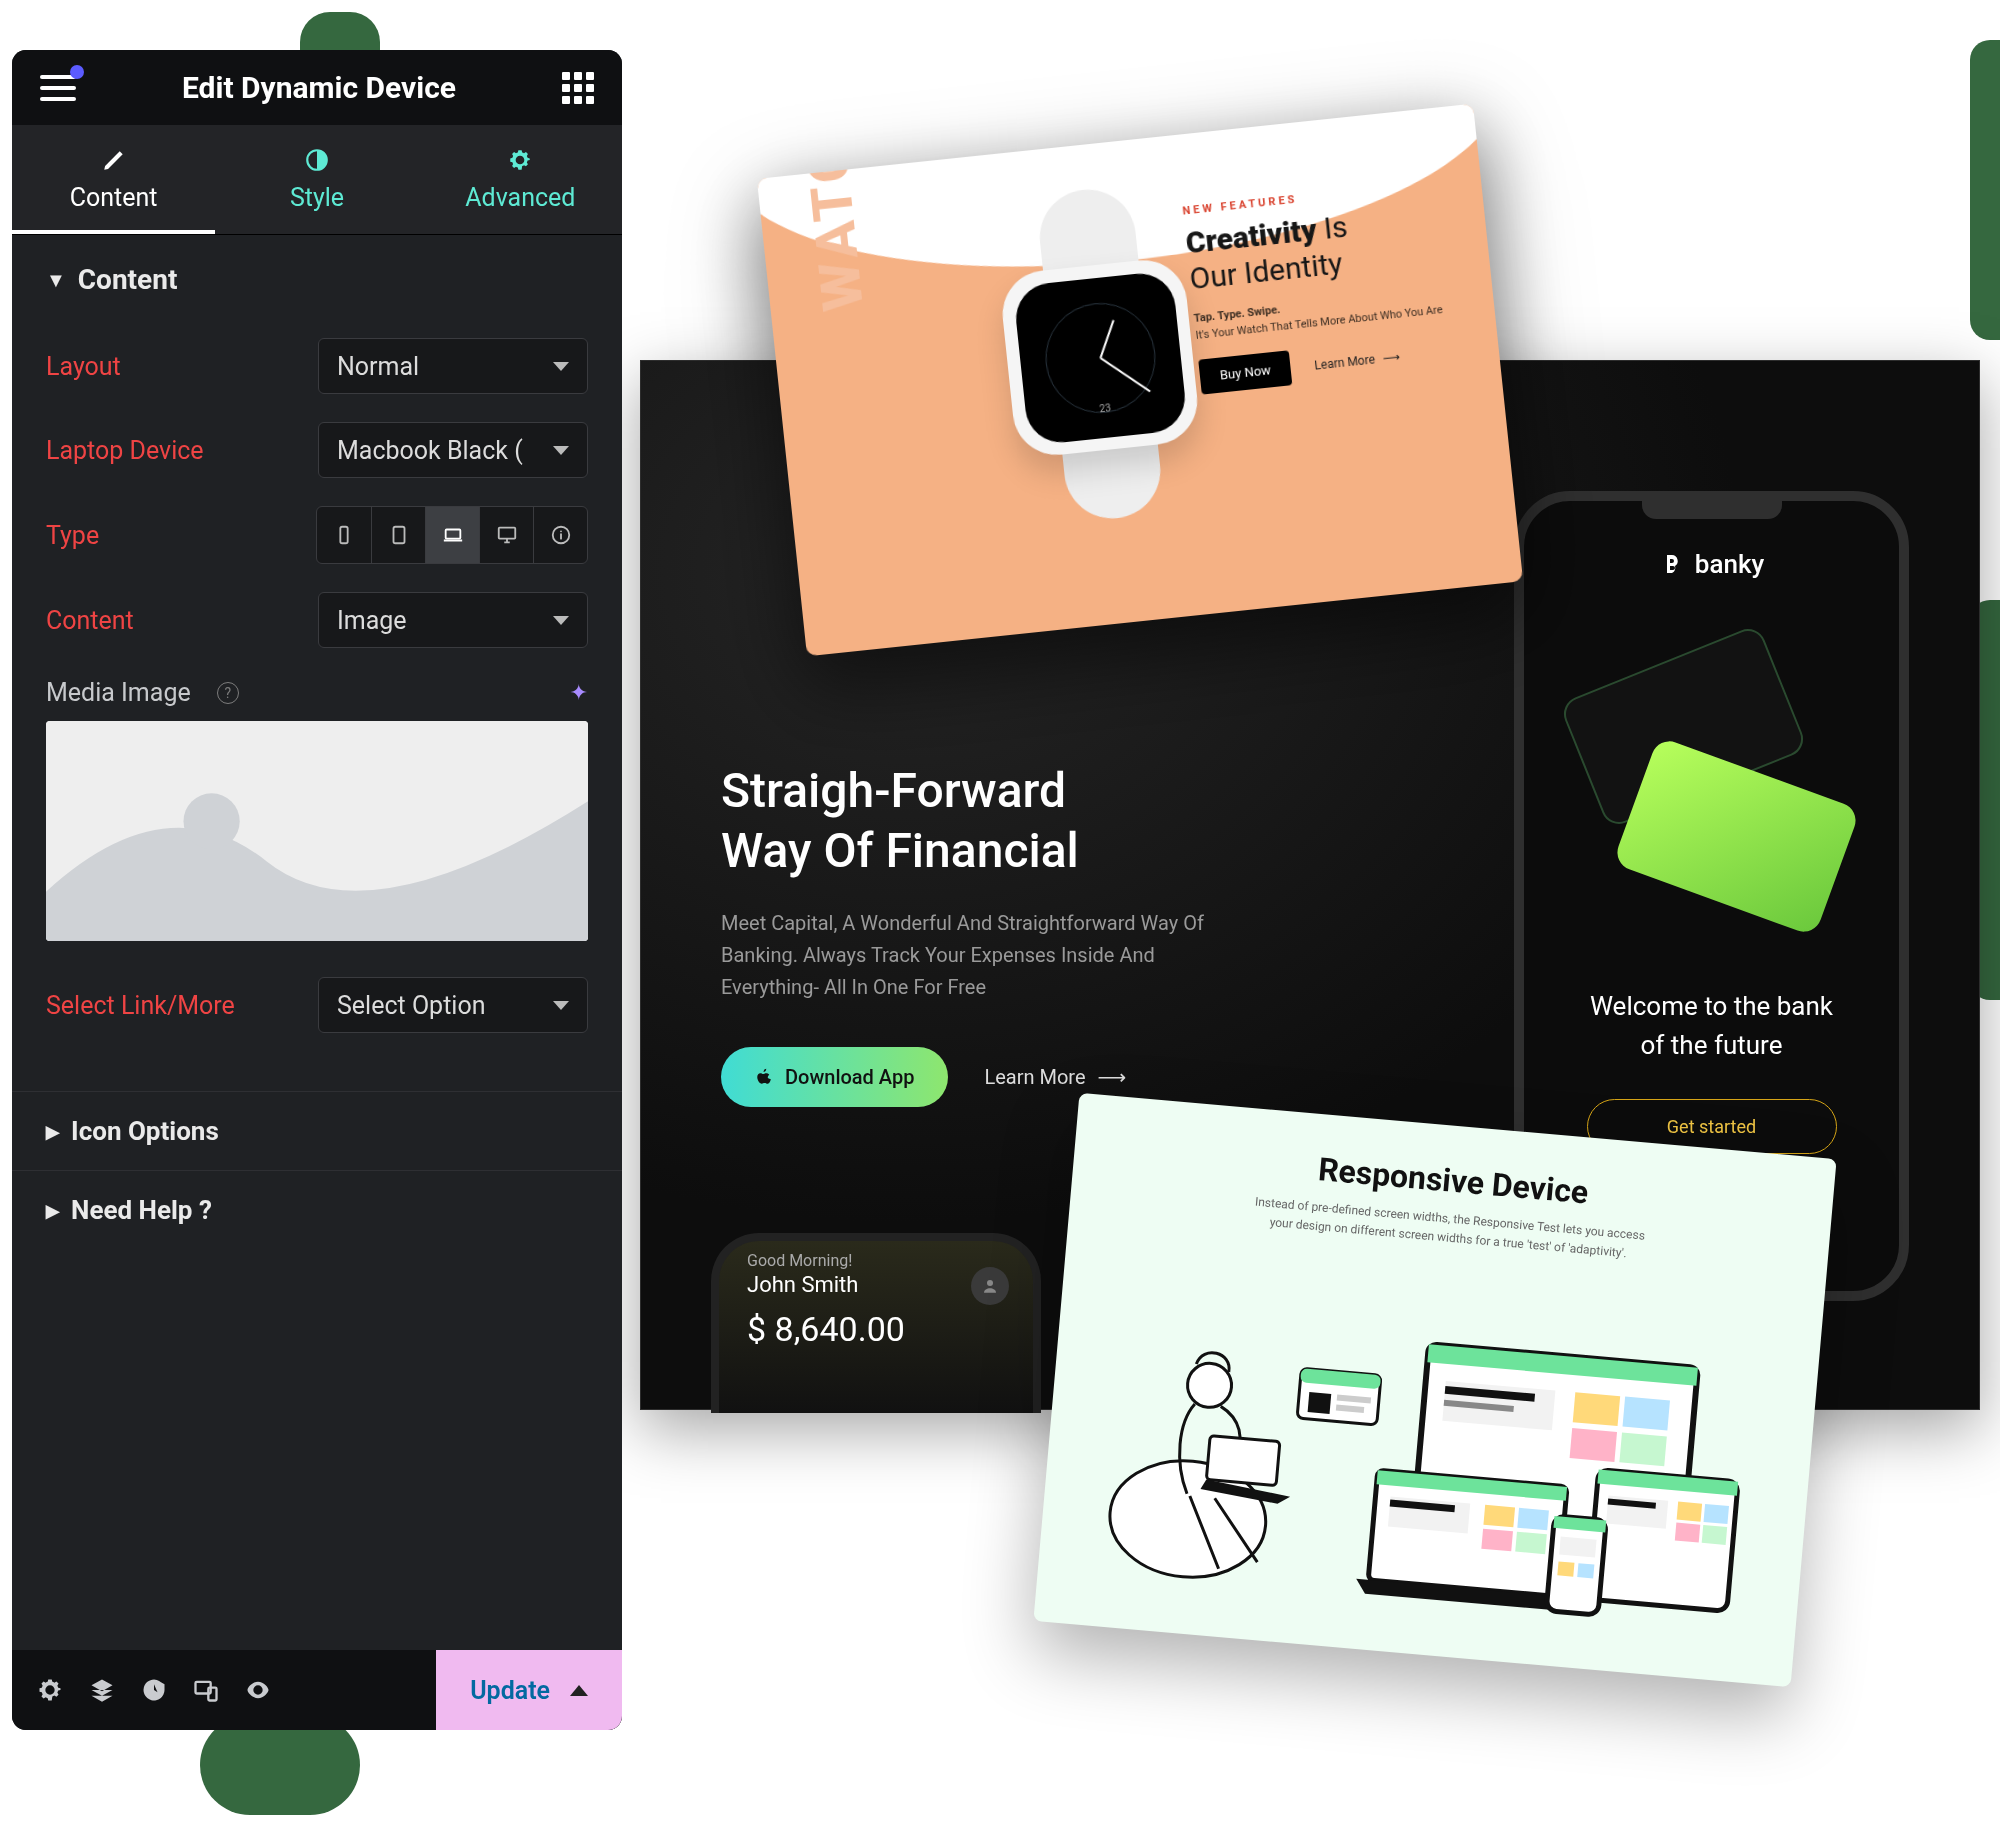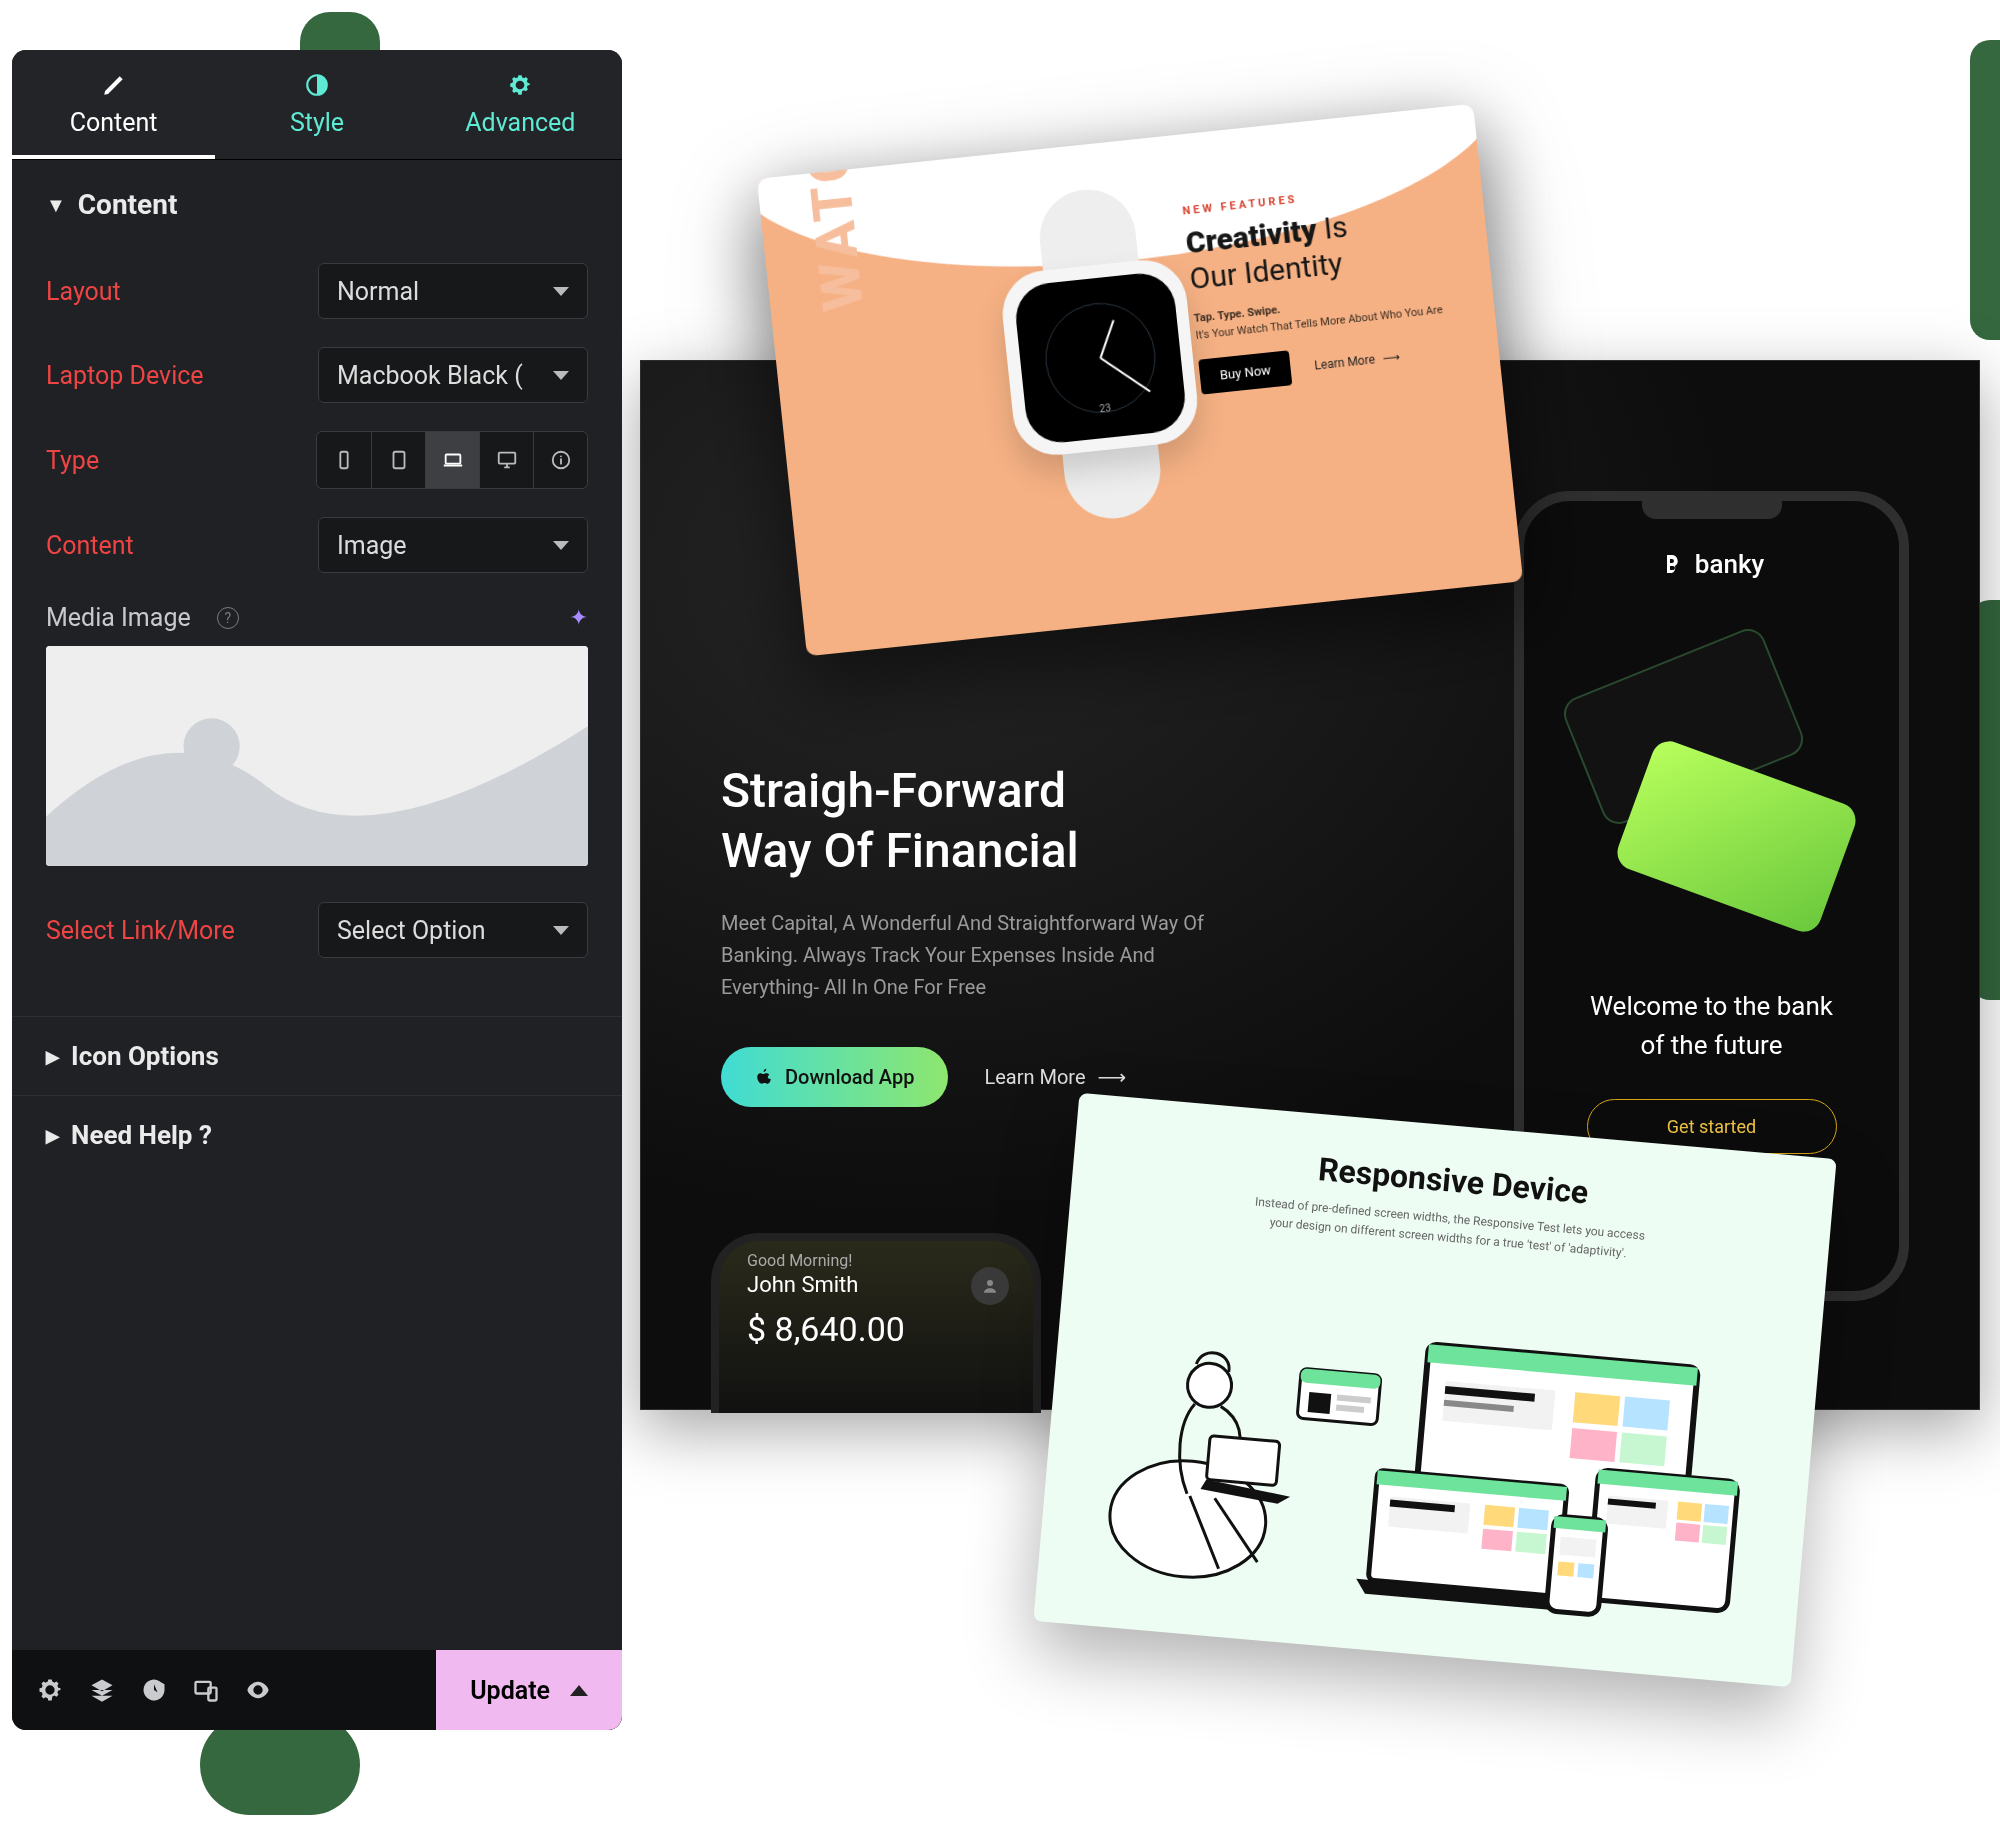--- a/index.html
+++ b/index.html
@@ -211,21 +211,21 @@
   .footer-icons {
     display: flex;
     gap: 24px;
     padding: 0 24px;
     align-items: center;
     flex: 1;
   }
   .footer-icons svg { width: 28px; height: 28px; fill: #c9cbcf; cursor: pointer; }
   .update-btn {
     background: #f0baf0;
-    color: #000000;
+    color: #0369a1;
     font-weight: 600;
     height: 100%;
     padding: 0 34px;
     display: flex; align-items: center; gap: 20px;
     cursor: pointer;
   }
   .update-btn .up-caret {
     width: 0; height: 0;
     border-left: 9px solid transparent;
     border-right: 9px solid transparent;
@@ -444,20 +444,40 @@
 </head>
 <body>
 
 <div class="green-blob blob-top-left"></div>
 <div class="green-blob blob-bottom"></div>
 <div class="green-blob blob-right-1"></div>
 <div class="green-blob blob-right-2"></div>
 
 <div class="editor-panel">
 
+  <div class="panel-header">
+    <div class="hamburger">
+      <span></span>
+        <span></span>
+        <span></span>
+      <div class="dot"></div>
+    </div>
+    <div class="panel-title">Edit Dynamic Device</div>
+    <div class="apps-icon">
+      <i></i>
+        <i></i>
+        <i></i>
+        <i></i>
+        <i></i>
+        <i></i>
+        <i></i>
+        <i></i>
+        <i></i>
+    </div>
+  </div>
 
   <div class="tabs">
     <div class="tab active">
       <svg viewBox="0 0 24 24">
           <path d="M3 21l3.5-.8L20 6.7 17.3 4 3.8 17.5 3 21z"></path>
         </svg>
       <span>Content</span>
     </div>
     <div class="tab">
       <svg viewBox="0 0 24 24">

